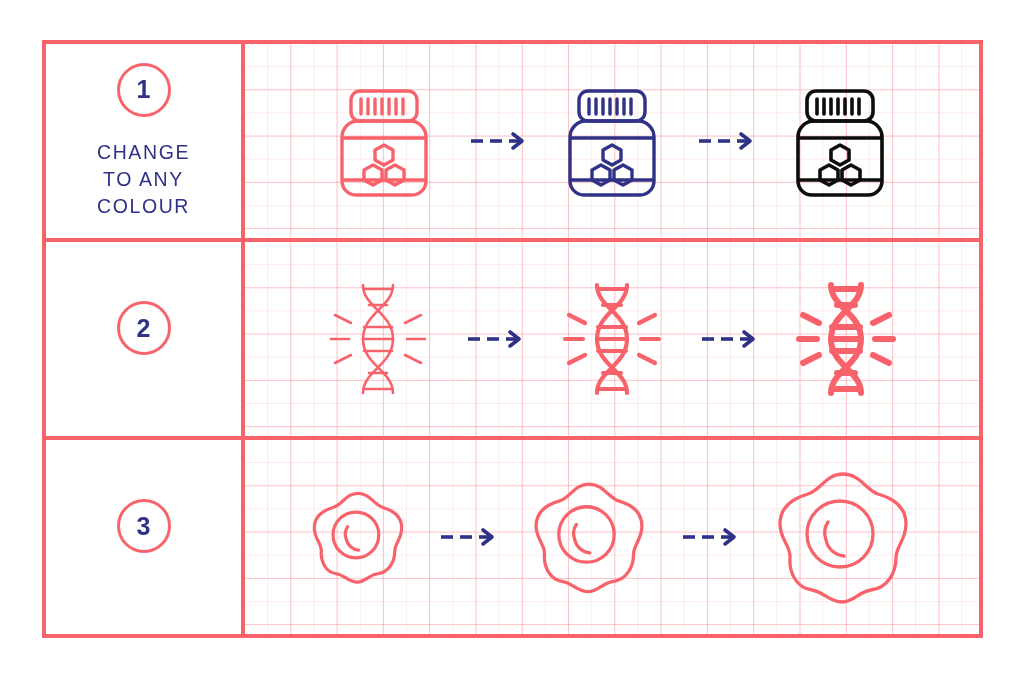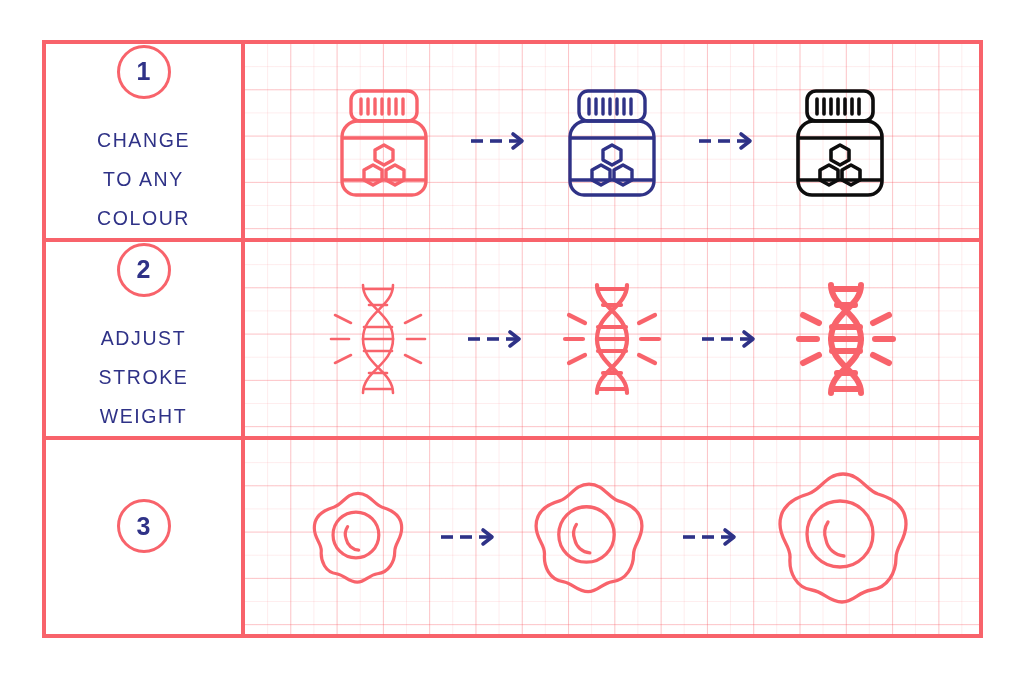--- a/index.html
+++ b/index.html
@@ -72,21 +72,21 @@
     font-size: 25px;
     font-weight: bold;
     letter-spacing: 0px;
     margin-bottom: 22px;
   }
 
   .step-text {
     color: #2f3287;
     font-size: 19.5px;
     letter-spacing: 1.6px;
-    line-height: 39px;
+    line-height: 27px;
     text-align: center;
     text-transform: uppercase;
     white-space: pre-line;
   }
 
   
   .grid-cell {
     flex: 1 1 auto;
     position: relative;
     background-color: #ffffff;
@@ -227,23 +227,20 @@
 
         </div>
       </div>
     </div>
 
     <div class="row">
       <div class="label-cell">
         <div class="step-badge">
           <span>2</span>
         </div>
-        <div class="step-text">ADJUST
-STROKE
-WEIGHT</div>
       </div>
 
       <div class="grid-cell">
         <div class="icon-strip">
 
           <div class="slot">
             <svg width="118" height="124" viewBox="0 0 118 124">
               <g fill="none" stroke="#f8636b" stroke-width="2.6" stroke-linecap="round" stroke-linejoin="round">
                 <path d="M44 8 C44 30 74 36 74 62 C74 88 44 94 44 116"></path>
                 <path d="M74 8 C74 30 44 36 44 62 C44 88 74 94 74 116"></path>

